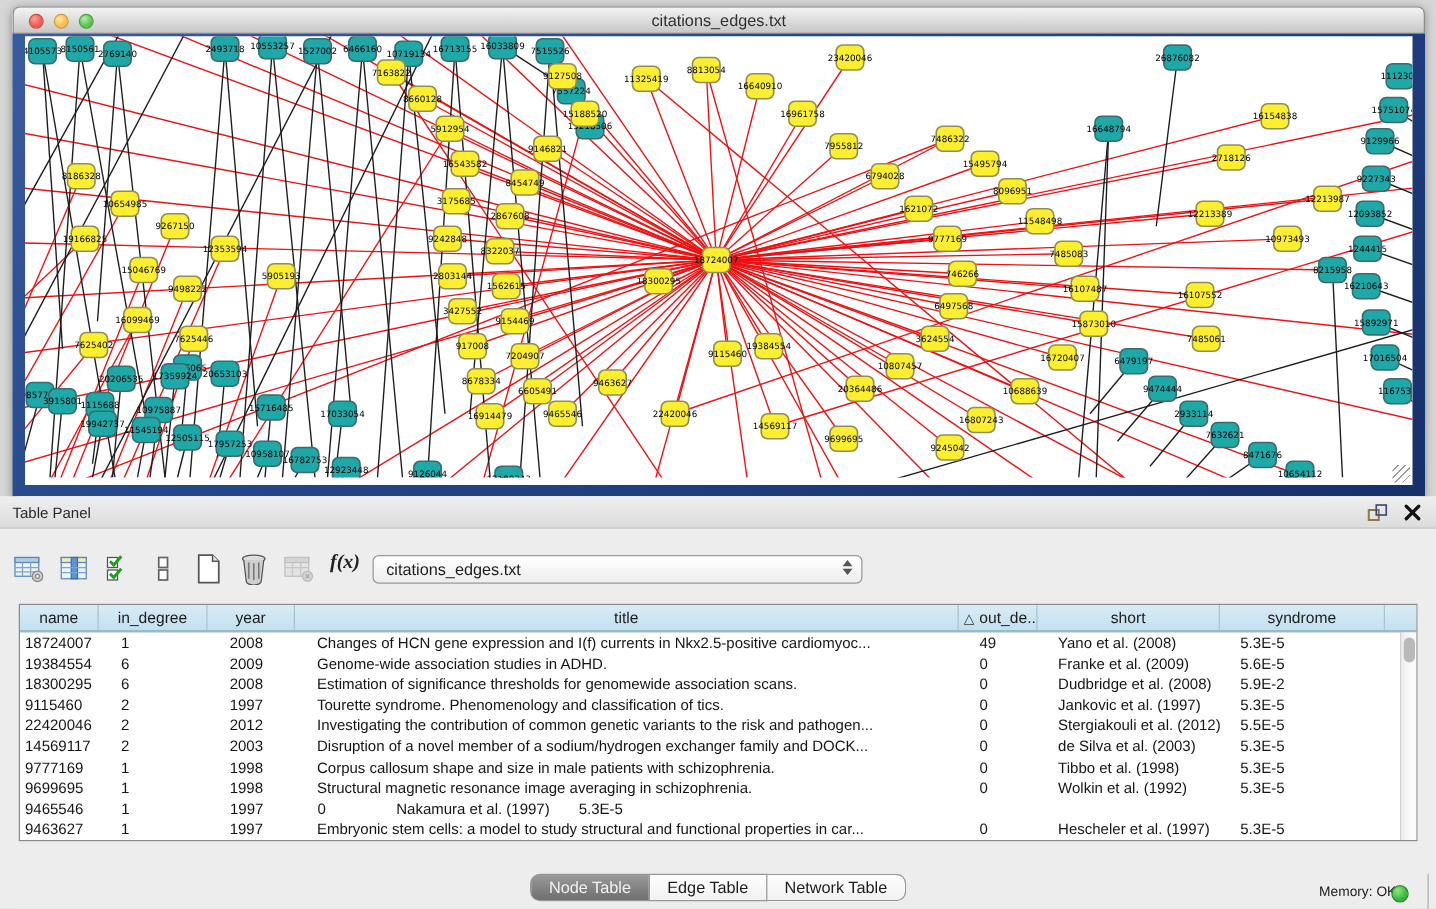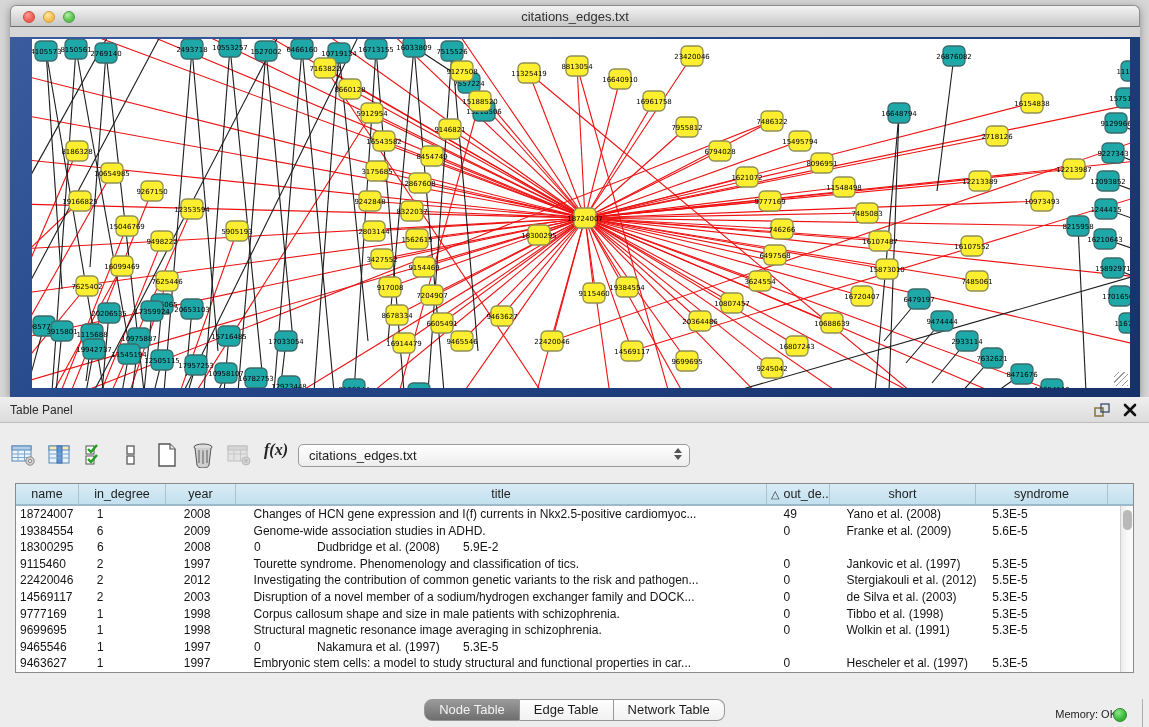--- a/index.html
+++ b/index.html
@@ -12,21 +12,21 @@
   .titlebar { height:22px; background:linear-gradient(#f4f4f4,#c7c7c7);
     border:1px solid #8d8d8d; border-bottom:1px solid #6f6f6f; border-radius:6px 6px 0 0;
     position:relative; display:flex; align-items:center; justify-content:center; }
   .tl { position:absolute; top:5px; width:12px; height:12px; border-radius:50%; }
   .tl.red    { left:12px; background:radial-gradient(circle at 35% 30%, #ff9d95,#ec5f54 60%); border:1px solid #c94a40;}
   .tl.yellow { left:32px; background:radial-gradient(circle at 35% 30%, #ffe9a8,#f6bd4f 60%); border:1px solid #cf9d3c;}
   .tl.green  { left:52px; background:radial-gradient(circle at 35% 30%, #b6f0a8,#5bc152 60%); border:1px solid #4ba043;}
   .title-text { font-size:13px; color:#303030; }
   .net-frame { position:absolute; left:0; top:22px; right:0; bottom:0;
     background:linear-gradient(145deg,#3a5c9f 0%, #24478a 40%, #16306a 100%);
-    padding:2px 10px 9px 22px;margin-top:10px; }
+    padding:2px 10px 9px 10px; }
   .net-canvas { position:relative; width:100%; height:100%; background:#fff; overflow:hidden; }
   .net-canvas svg { position:absolute; left:0; top:0; }
   .net-canvas svg text { font-family:"DejaVu Sans", sans-serif; }
   .grip { position:absolute; right:2px; bottom:2px; width:14px; height:14px;
     background:repeating-linear-gradient(135deg, transparent 0 3px, #9a9a9a 3px 4px); }
 
   
   .table-panel { position:absolute; left:0; top:397px; width:1149px; height:330px; background:#e4e4e4;border-radius:16px; }
   .panel-header { height:26px; background:linear-gradient(#efefef,#dcdcdc); border-bottom:1px solid #bdbdbd;
     display:flex; align-items:center; padding:0 10px; }
@@ -650,20 +650,21 @@
             <div class="td" style="width:70px">2009</div>
             <div class="td" style="width:531px">Genome-wide association studies in ADHD.</div>
             <div class="td" style="width:63px">0</div>
             <div class="td" style="width:146px">Franke et al. (2009)</div>
             <div class="td" style="width:132px">5.6E-5</div>
           </div>
           <div class="tr">
             <div class="td" style="width:77px">18300295</div>
             <div class="td" style="width:87px">6</div>
             <div class="td" style="width:70px">2008</div>
+            <div class="td" style="width:531px">Estimation of significance thresholds for genomewide association scans.</div>
             <div class="td" style="width:63px">0</div>
             <div class="td" style="width:146px">Dudbridge et al. (2008)</div>
             <div class="td" style="width:132px">5.9E-2</div>
           </div>
           <div class="tr">
             <div class="td" style="width:77px">9115460</div>
             <div class="td" style="width:87px">2</div>
             <div class="td" style="width:70px">1997</div>
             <div class="td" style="width:531px">Tourette syndrome. Phenomenology and classification of tics.</div>
             <div class="td" style="width:63px">0</div>
@@ -696,21 +697,21 @@
             <div class="td" style="width:63px">0</div>
             <div class="td" style="width:146px">Tibbo et al. (1998)</div>
             <div class="td" style="width:132px">5.3E-5</div>
           </div>
           <div class="tr">
             <div class="td" style="width:77px">9699695</div>
             <div class="td" style="width:87px">1</div>
             <div class="td" style="width:70px">1998</div>
             <div class="td" style="width:531px">Structural magnetic resonance image averaging in schizophrenia.</div>
             <div class="td" style="width:63px">0</div>
-            <div class="td" style="width:146px">Wolkin et al. (1991)</div>
+            <div class="td" style="width:146px">Wolkin et al. (1992)</div>
             <div class="td" style="width:132px">5.3E-5</div>
           </div>
           <div class="tr">
             <div class="td" style="width:77px">9465546</div>
             <div class="td" style="width:87px">1</div>
             <div class="td" style="width:70px">1997</div>
             <div class="td" style="width:63px">0</div>
             <div class="td" style="width:146px">Nakamura et al. (1997)</div>
             <div class="td" style="width:132px">5.3E-5</div>
           </div>

